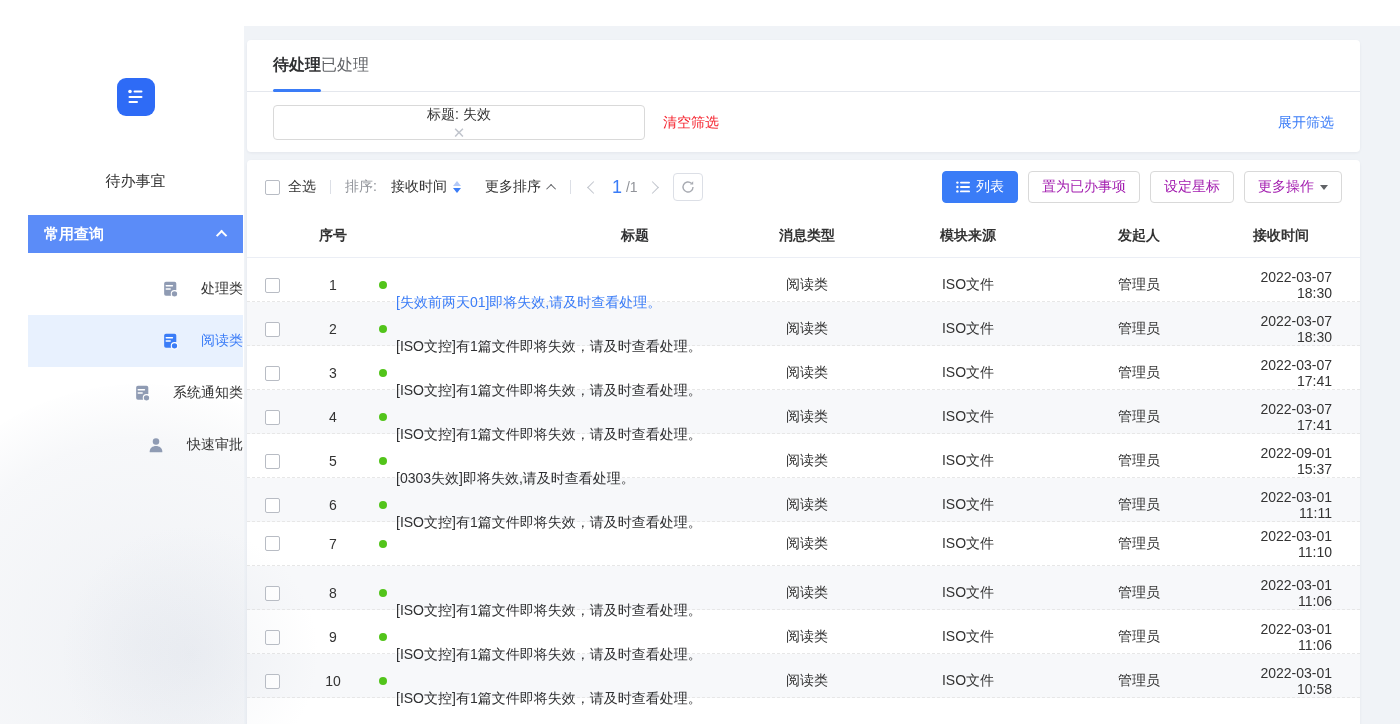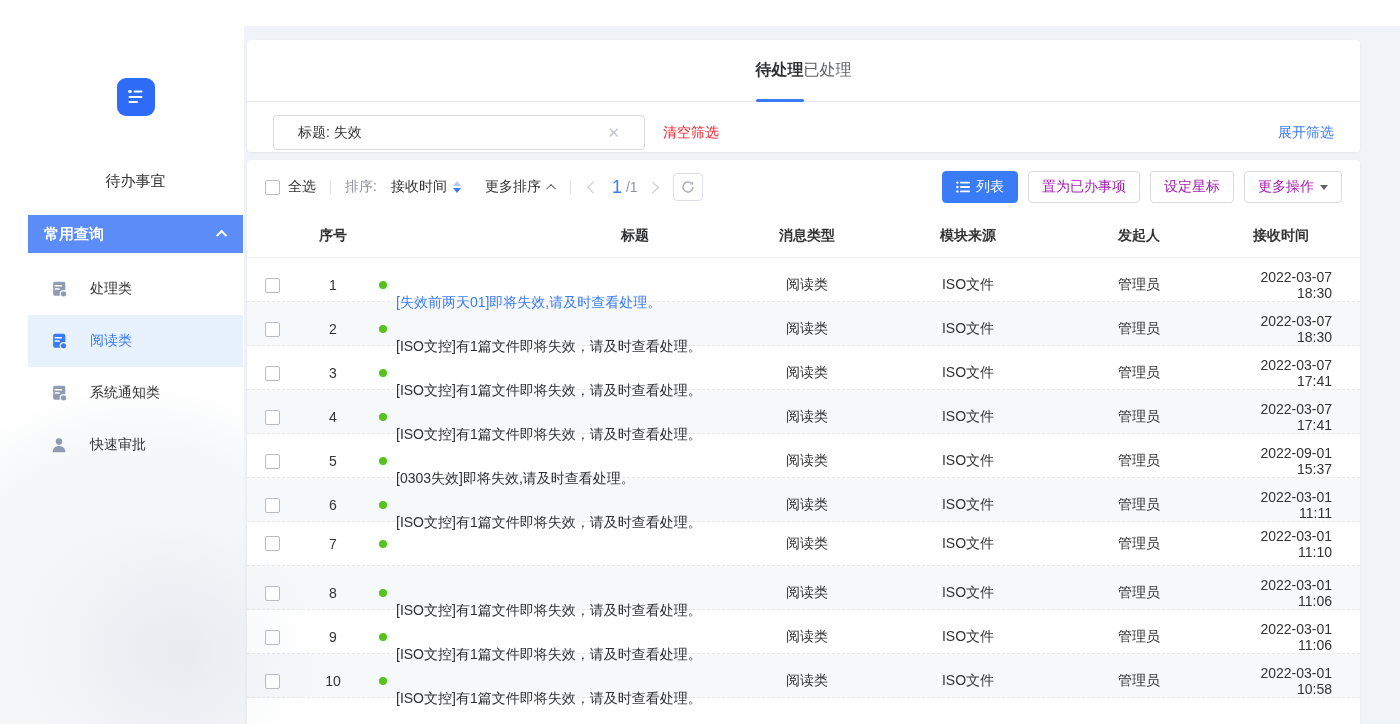--- a/index.html
+++ b/index.html
@@ -12,43 +12,43 @@
     background:radial-gradient(circle, rgba(186,195,211,.16) 0%, rgba(186,195,211,0) 70%); }
 
   
   .sidebar { position:absolute; left:28px; top:0; width:215px; height:724px; background:transparent; z-index:2; }
   .logo { width:38px; height:38px; border-radius:9px; background:#2e6bf6; margin:78px auto 0; display:flex; align-items:center; justify-content:center; }
   .sidebar-title { text-align:center; margin-top:56px; font-size:15px; color:#333; }
   .group-header { margin-top:24px; height:38px; background:#5b8cf8; color:#fff; font-size:15px; font-weight:bold;
     display:flex; align-items:center; justify-content:space-between; padding:0 16px; cursor:pointer; }
   .chev-up-w { width:8px; height:8px; border-left:2px solid #fff; border-top:2px solid #fff; transform:rotate(45deg) translateY(2px); }
   .side-items { padding-top:10px; }
-  .side-item { height:52px; display:flex; align-items:center; gap:22px; padding-left:22px; font-size:14px; color:#333; cursor:pointer; }
+  .side-item { height:52px; display:flex; align-items:center; gap:22px; padding-left:22px; font-size:14px; color:#333; cursor:pointer;justify-content:flex-end; }
   .side-item.active { background:#e8f1fe; color:#3a7cf7; }
   .side-icon { width:18px; height:18px; display:flex; align-items:center; justify-content:center; flex:none; }
   .side-icon svg { width:18px; height:18px; }
   .side-item .fillc { fill:#8f9bb3; }
   .side-item.active .fillc { fill:#3a7cf7; }
 
   
   .main { position:absolute; left:244px; top:26px; width:1156px; height:698px; background:#f0f3f7; }
   .card { position:absolute; left:3px; width:1113px; background:#fff; border-radius:4px; box-shadow:0 1px 3px rgba(30,40,70,.06); }
   .card1 { top:14px; height:112px; }
   .card2 { top:134px; height:690px; }
 
   
-  .tabs-row { height:62px; display:flex; align-items:stretch; padding:0 26px; border-bottom:1px solid #e4e7ed;justify-content:center; }
+  .tabs-row { height:52px; display:flex; align-items:stretch; padding:0 26px; border-bottom:1px solid #e4e7ed; }
   .tab { position:relative; display:flex; align-items:center; font-size:16px; color:#606266; cursor:pointer; }
   .tab.active { color:#303133; font-weight:bold; }
   .tab.active::after { content:""; position:absolute; left:0; right:0; bottom:-1px; height:3px; border-radius:2px; background:#3a7cf7; }
 
   
   .filter-row { display:flex; align-items:center; padding:13px 26px 0 26px; }
   .search-box { width:372px; height:35px; border:1px solid #d9d9d9; border-radius:4px; display:flex; align-items:center;
-    justify-content:space-between; padding:0 24px; background:#fff; }
+    justify-content:space-between; padding:0 4px; background:#fff;flex-direction:column; }
   .search-text { color:#333; }
   .clear-x { color:#c0c4cc; font-size:15px; cursor:pointer; }
   .clear-filter { margin-left:18px; color:#f5222d; cursor:pointer; }
   .expand-filter { margin-left:auto; color:#3a7cf7; cursor:pointer; }
 
   
   .toolbar { height:54px; display:flex; align-items:center; padding:0 18px; }
   .checkbox { width:15px; height:15px; border:1px solid #b8bcc4; border-radius:2px; background:#fff; flex:none; cursor:pointer; }
   .lbl { margin-left:8px; color:#333; }
   .v-div { width:1px; height:14px; background:#dcdfe6; margin:0 14px; }

